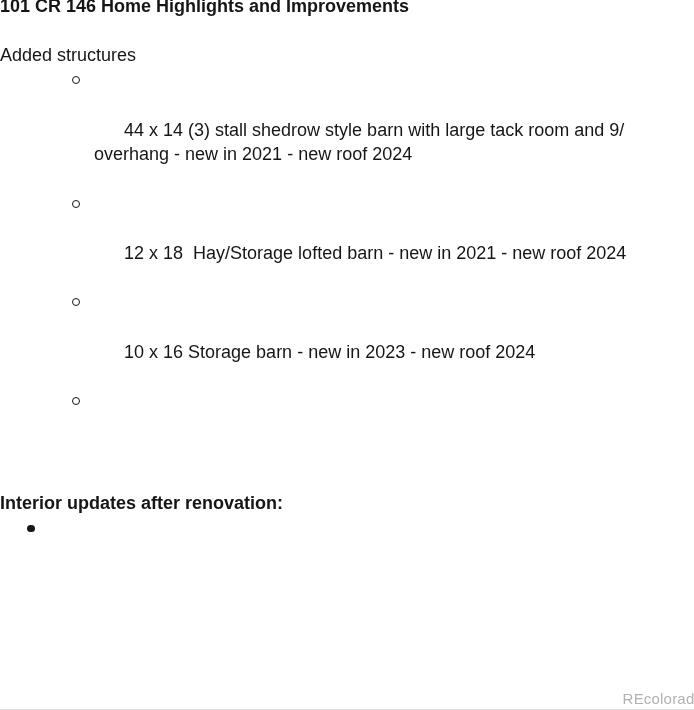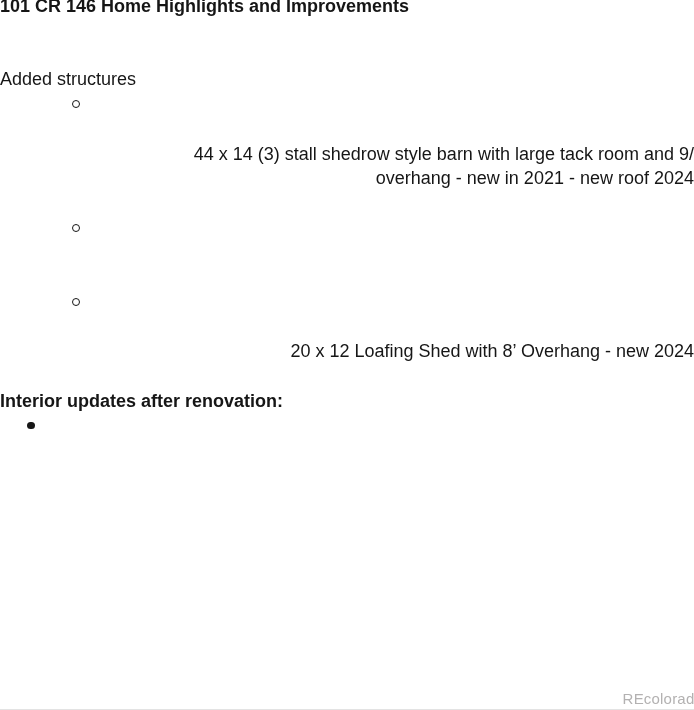--- a/index.html
+++ b/index.html
@@ -18,26 +18,27 @@
     line-height: 24.7px;
   }
   .doc-title {
     font-weight: bold;
     white-space: pre-wrap;
   }
   .intro {
     white-space: pre-wrap;
   }
   .spacer-line { height: 24.7px; }
-  .section-label { white-space: pre-wrap; margin-top: 24px; }
+  .section-label { white-space: pre-wrap; }
   .section-heading {
     font-weight: bold;
     white-space: pre-wrap;
+    margin-top: 28px;
   }
-  ul { list-style: none; text-align: right; }
+  ul { list-style: none; }
   li {
     position: relative;
     white-space: pre-wrap;
   }
   .circle-list li { padding-left: 94px; }
   .circle-list .bullet {
     position: absolute;
     left: 72px;
     top: 8px;
     width: 8px;
@@ -78,24 +79,28 @@
   <div class="section-label">Added structures</div>
 
   <ul class="circle-list">
     <li>
       <span class="bullet"></span>
       <span>44 x 14 (3) stall shedrow style barn with large tack room and 9/
 overhang - new in 2021 - new roof 2024</span>
     </li>
     <li>
       <span class="bullet"></span>
+      <span>12 x 18  Hay/Storage lofted barn - new in 2021 - new roof 2024</span>
     </li>
     <li>
       <span class="bullet"></span>
-      <span>20 x 12 Loafing Shed with 8’ Overhang - new 2024</span>
+      <span>10 x 16 Storage barn - new in 2023 - new roof 2024</span>
+    </li>
+    <li>
+      <span class="bullet"></span>
     </li>
   </ul>
 
   <div class="section-heading">Interior updates after renovation:</div>
 
   <ul class="disc-list">
     <li>
       <span class="bullet"></span>
       
     </li>

